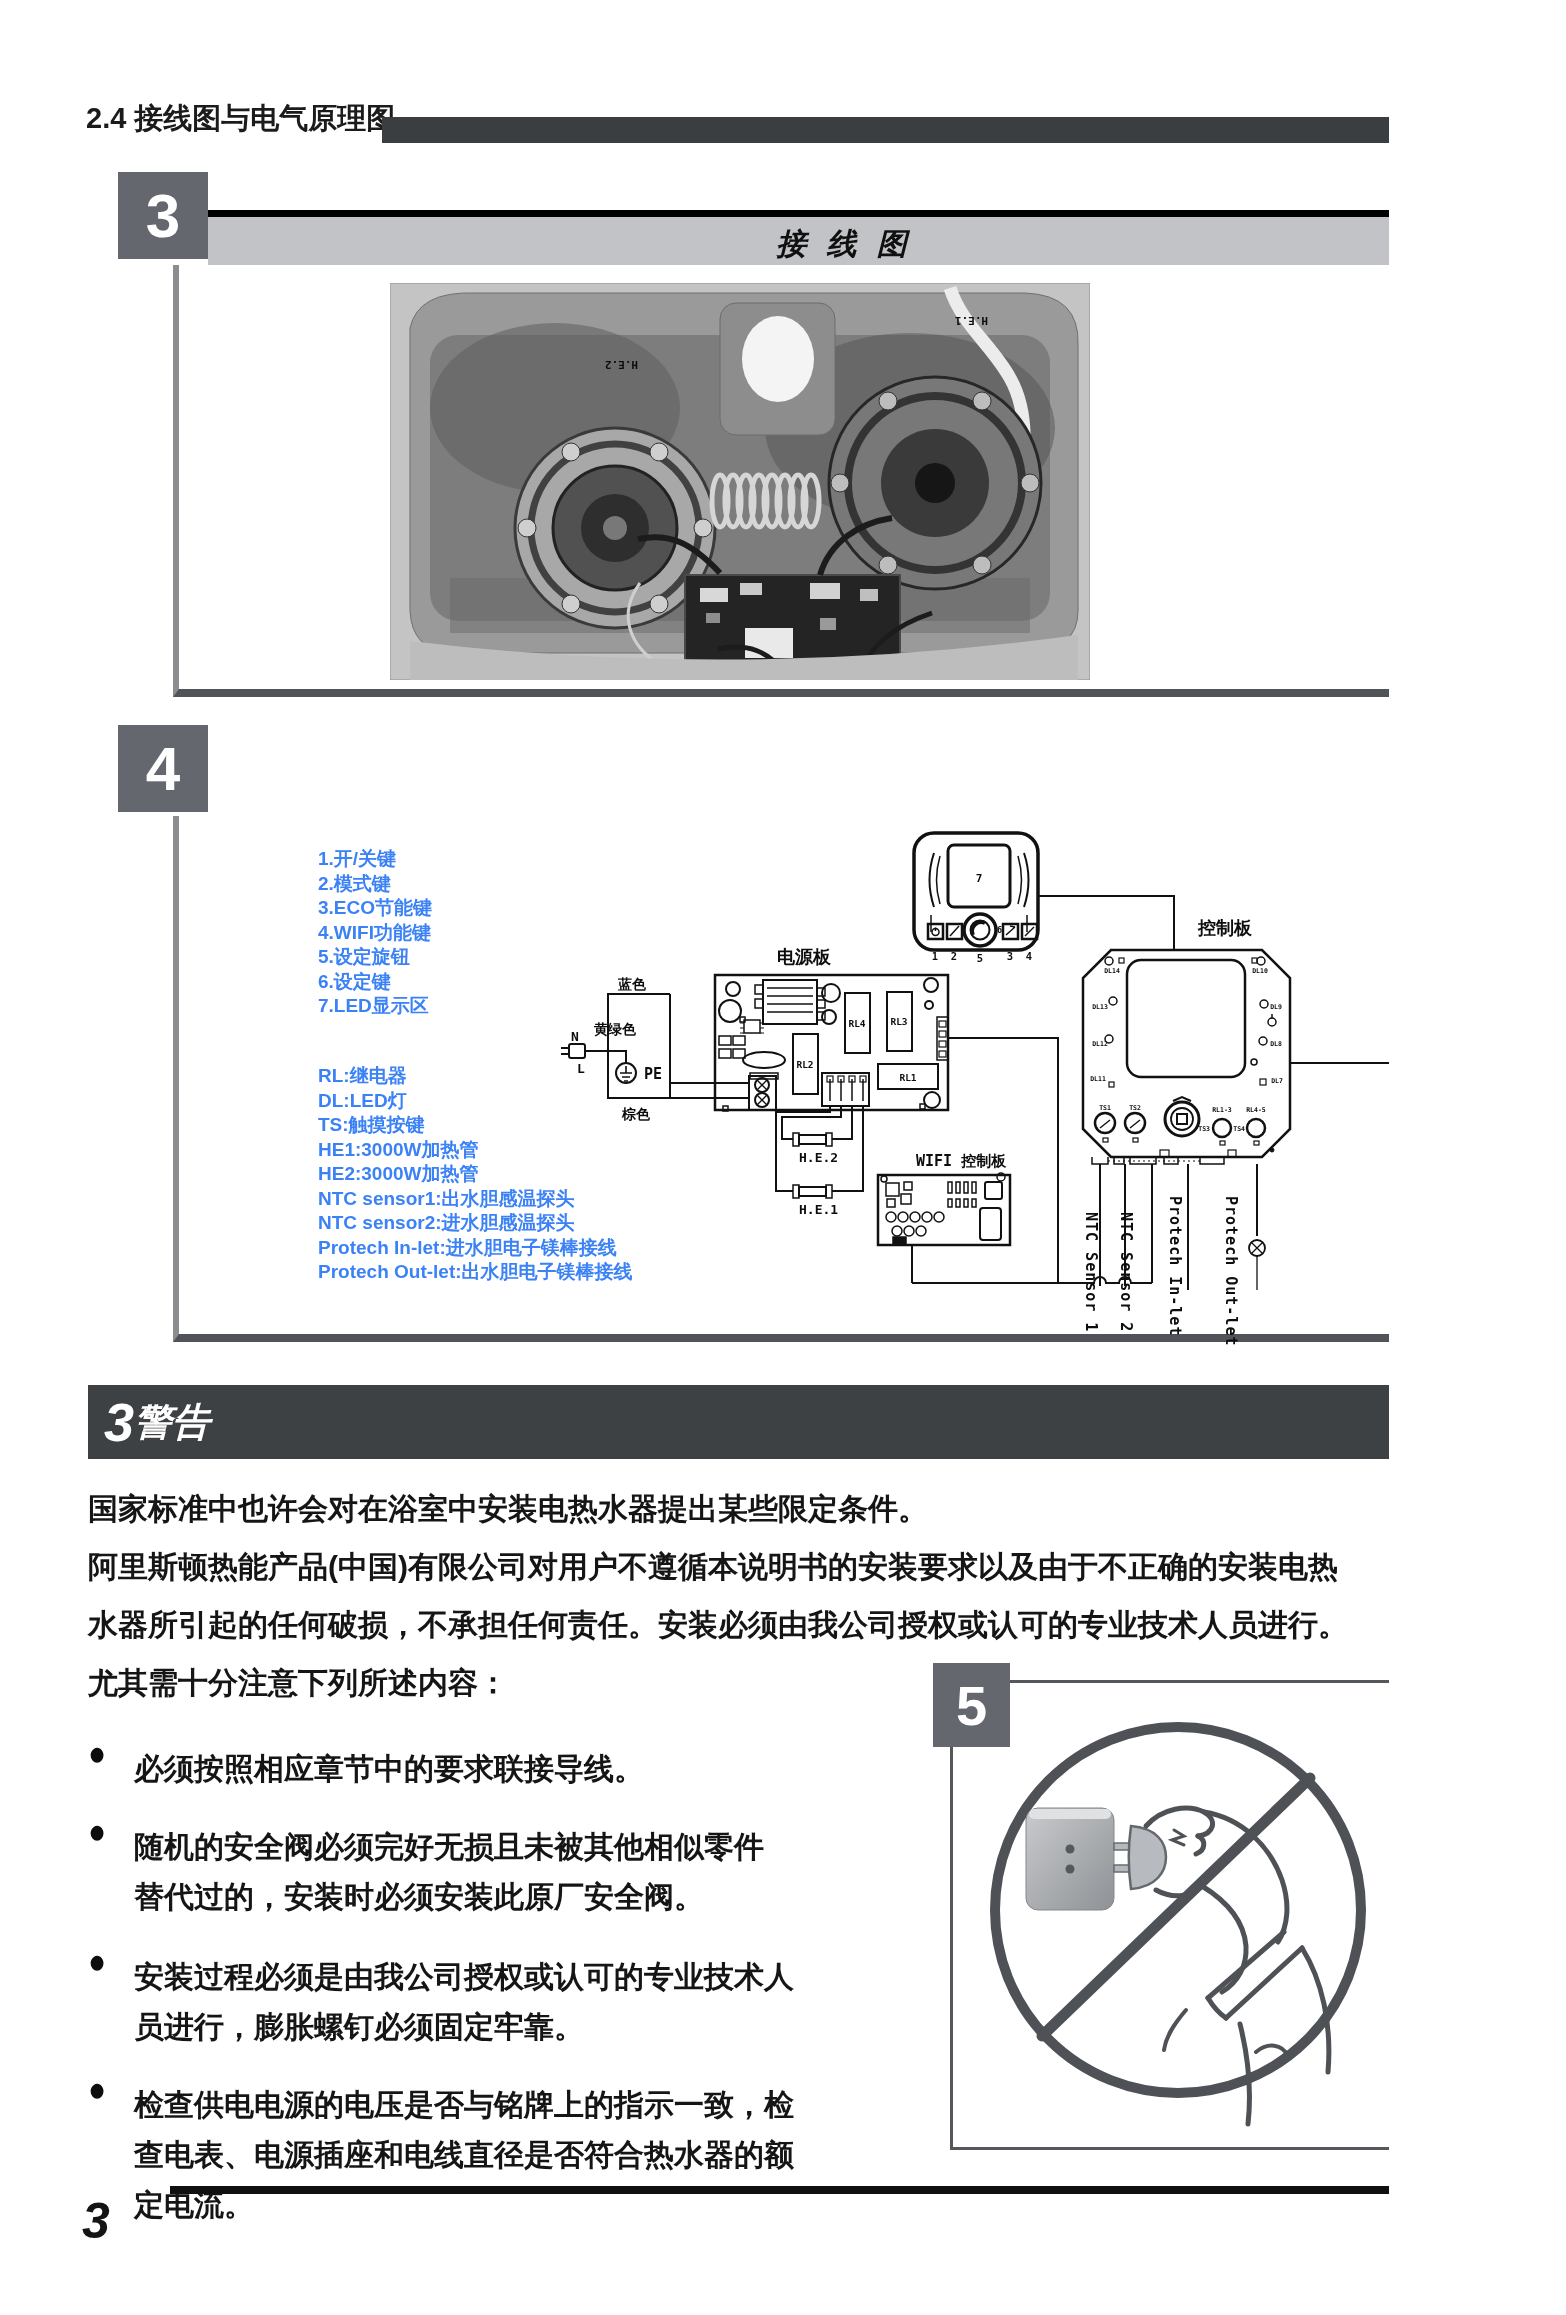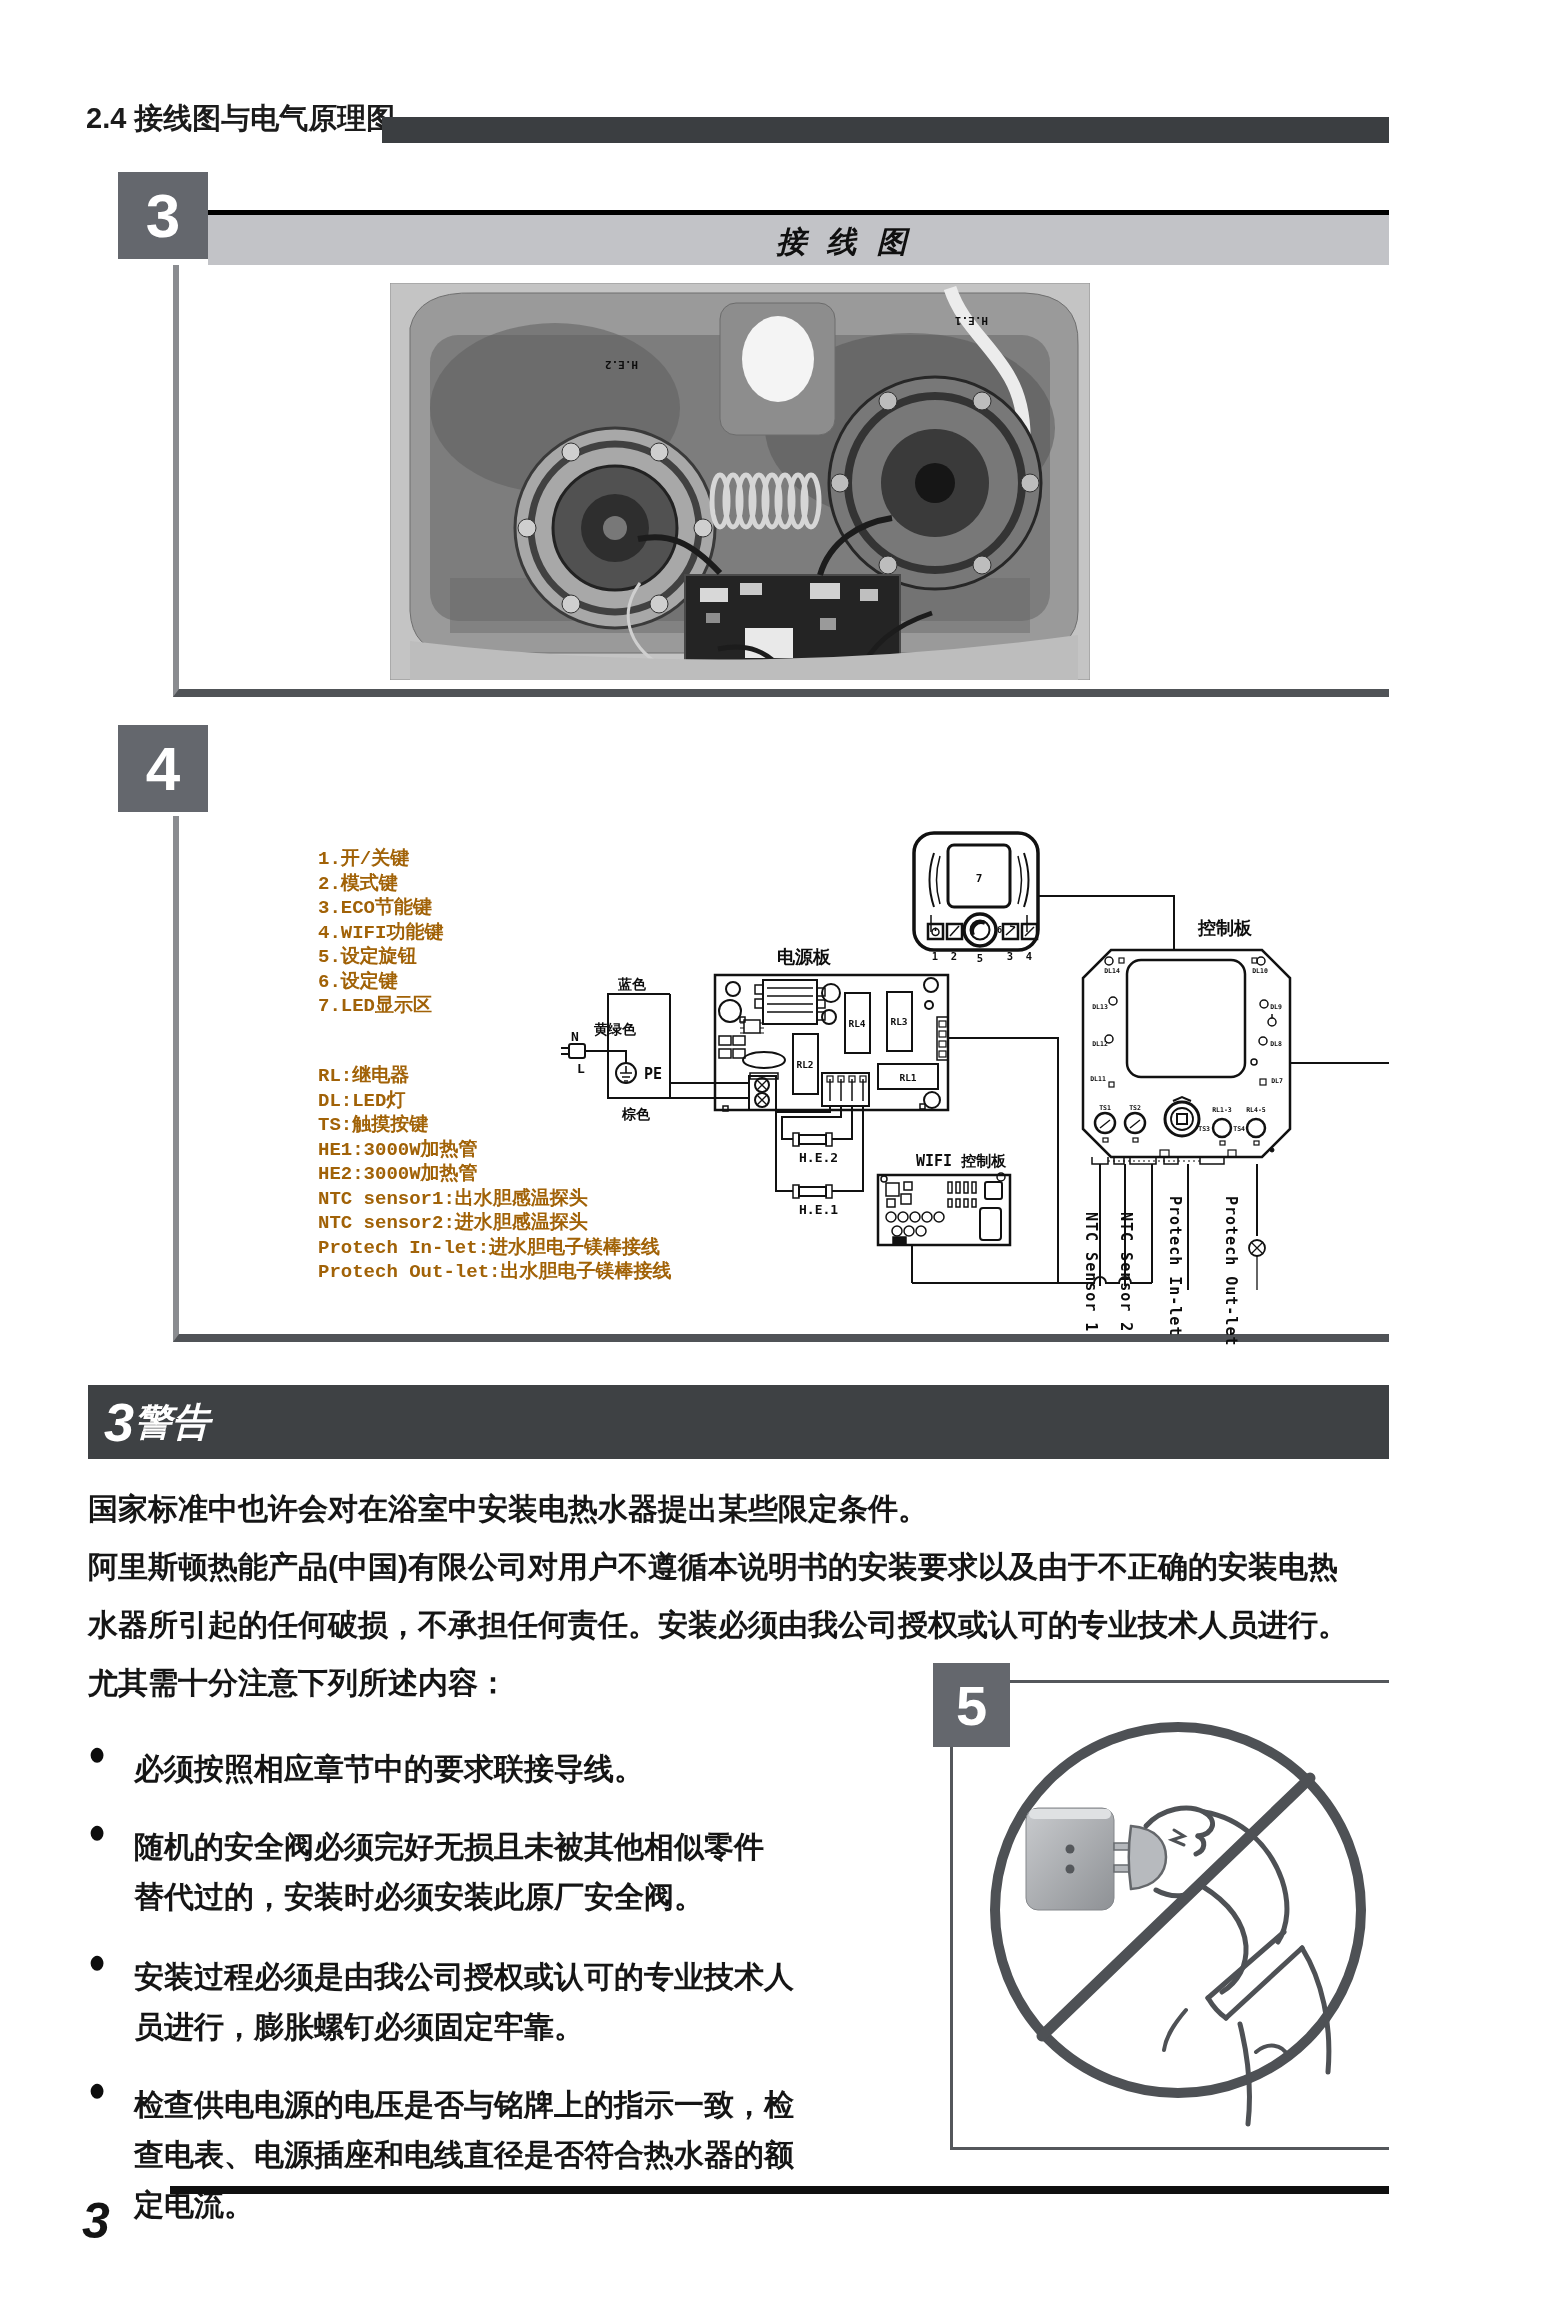--- a/index.html
+++ b/index.html
@@ -1,24 +1,24 @@
 <!DOCTYPE html>
 <html><head>
 <meta charset="utf-8">
 <style>
   html,body{margin:0;padding:0;background:#ffffff;}
   #page{position:relative;width:1389px;height:2315px;background:#fff;overflow:hidden;
         font-family:"Liberation Sans",sans-serif;color:#141414;}
   .abs{position:absolute;}
   .badge{background:#64676d;color:#fff;display:flex;align-items:center;justify-content:center;
          font-weight:bold;font-family:"Liberation Sans",sans-serif;}
-  .titlebar{background:#c2c3c7;border-top:5px solid #000000;display:flex;align-items:center;justify-content:center;}
+  .titlebar{background:#c2c3c7;border-top:7px solid #000000;display:flex;align-items:center;justify-content:center;}
   .figtitle{font-style:italic;font-weight:bold;font-size:30px;letter-spacing:6px;color:#101010;}
   .contentbox{background:#fff;border-left:6px solid #8a8c90;border-right:7px solid #505357;border-bottom:8px solid #505357;}
-  .klist{font-family:Liberation Mono, monospace;font-weight:bold;font-size:19px;line-height:24.5px;color:#a16207;white-space:nowrap;}
+  .klist{font-family:Liberation Sans, sans-serif;font-weight:bold;font-size:19px;line-height:24.5px;color:#3b82f6;white-space:nowrap;}
   .vlabel{writing-mode:vertical-rl;font-family:"DejaVu Sans Mono",monospace;font-weight:bold;
           font-size:15px;letter-spacing:1px;color:#0d0d0d;white-space:nowrap;}
   .warnbar{background:#3e4144;color:#fff;display:flex;align-items:center;}
   .warn-num{font-size:54px;font-weight:bold;font-style:italic;margin-left:16px;line-height:1;}
   .warn-title{font-size:38px;font-weight:bold;font-style:italic;line-height:1;}
   .para{font-size:30px;font-weight:bold;line-height:58px;white-space:pre-line;margin:0;color:#151515;}
   .bullet-row{display:flex;align-items:flex-start;}
   .bullet-dot{width:46px;font-size:30px;line-height:50px;transform:scaleY(1.15);color:#0d0d0d;flex:none;}
   .bullet-text{width:710px;font-size:30px;font-weight:bold;line-height:50px;white-space:pre-line;color:#151515;margin-top:16px;}
   .m1{margin-bottom:12px}.m2{margin-bottom:14px}.m3{margin-bottom:12px}

